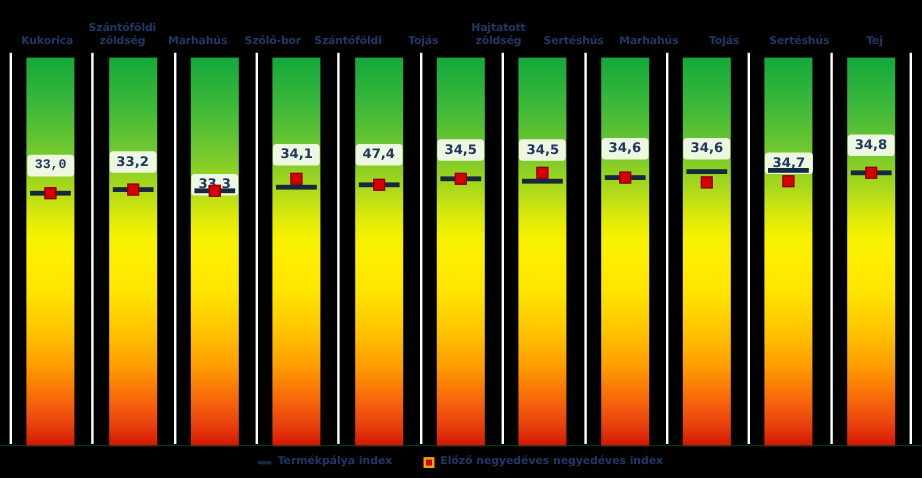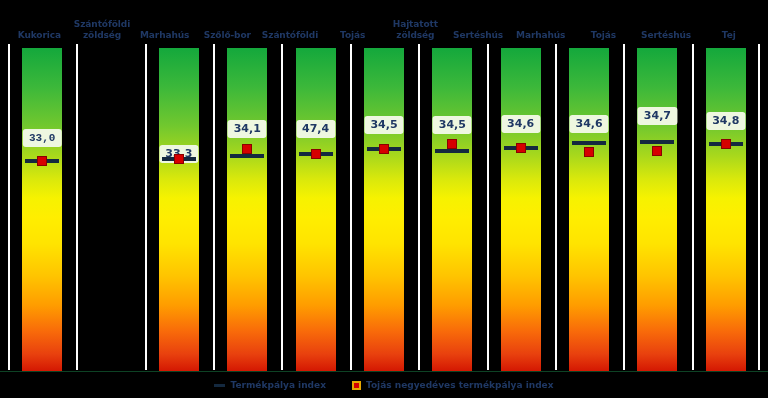--- a/index.html
+++ b/index.html
@@ -192,20 +192,28 @@
           <div class="bar-base"></div>
           <div class="chip" style="top: 81px; font-family: Liberation Mono, monospace;">33,0</div>
           <div class="mk on" style="top: 106px;">
             <div class="mk-line"></div>
             <div class="mk-sq"></div>
           </div>
         </div>
       </div>
       <div class="col">
         <div class="sep"></div>
+        <div class="bar">
+          <div class="bar-base"></div>
+          <div class="chip" style="top: 78px;">33,2</div>
+          <div class="mk on" style="top: 103px;">
+            <div class="mk-line"></div>
+            <div class="mk-sq"></div>
+          </div>
+        </div>
       </div>
       <div class="col">
         <div class="sep"></div>
         <div class="bar">
           <div class="bar-base"></div>
           <div class="chip" style="top: 78px; margin-top: 19px;">33,3</div>
           <div class="mk on" style="top: 104px;">
             <div class="mk-line"></div>
             <div class="mk-sq"></div>
           </div>
@@ -274,21 +282,21 @@
           <div class="mk on" style="top: 91px;">
             <div class="mk-line" style="top: 2px;"></div>
             <div class="mk-sq" style="top: 8px;"></div>
           </div>
         </div>
       </div>
       <div class="col">
         <div class="sep"></div>
         <div class="bar">
           <div class="bar-base"></div>
-          <div class="chip" style="top: 59px;">34,7</div>
+          <div class="chip" style="top: 79px;">34,7</div>
           <div class="mk on" style="top: 90px;">
             <div class="mk-line" style="top: 2px;"></div>
             <div class="mk-sq" style="top: 8px;"></div>
           </div>
         </div>
       </div>
       <div class="col">
         <div class="sep"></div>
         <div class="sep right"></div>
         <div class="bar">
@@ -304,17 +312,17 @@
 
   <div class="top-rule"></div>
 
   <div class="legend">
     <div class="lg-item">
       <span class="lg-line"></span>
       <span class="lg-txt">Termékpálya index</span>
     </div>
     <div class="lg-item">
       <span class="lg-sq"></span>
-      <span class="lg-txt">Tojás negyedéves termékpálya index</span>
+      <span class="lg-txt">Előző negyedéves negyedéves index</span>
     </div>
   </div>
 
 </div>
 
 </body></html>

